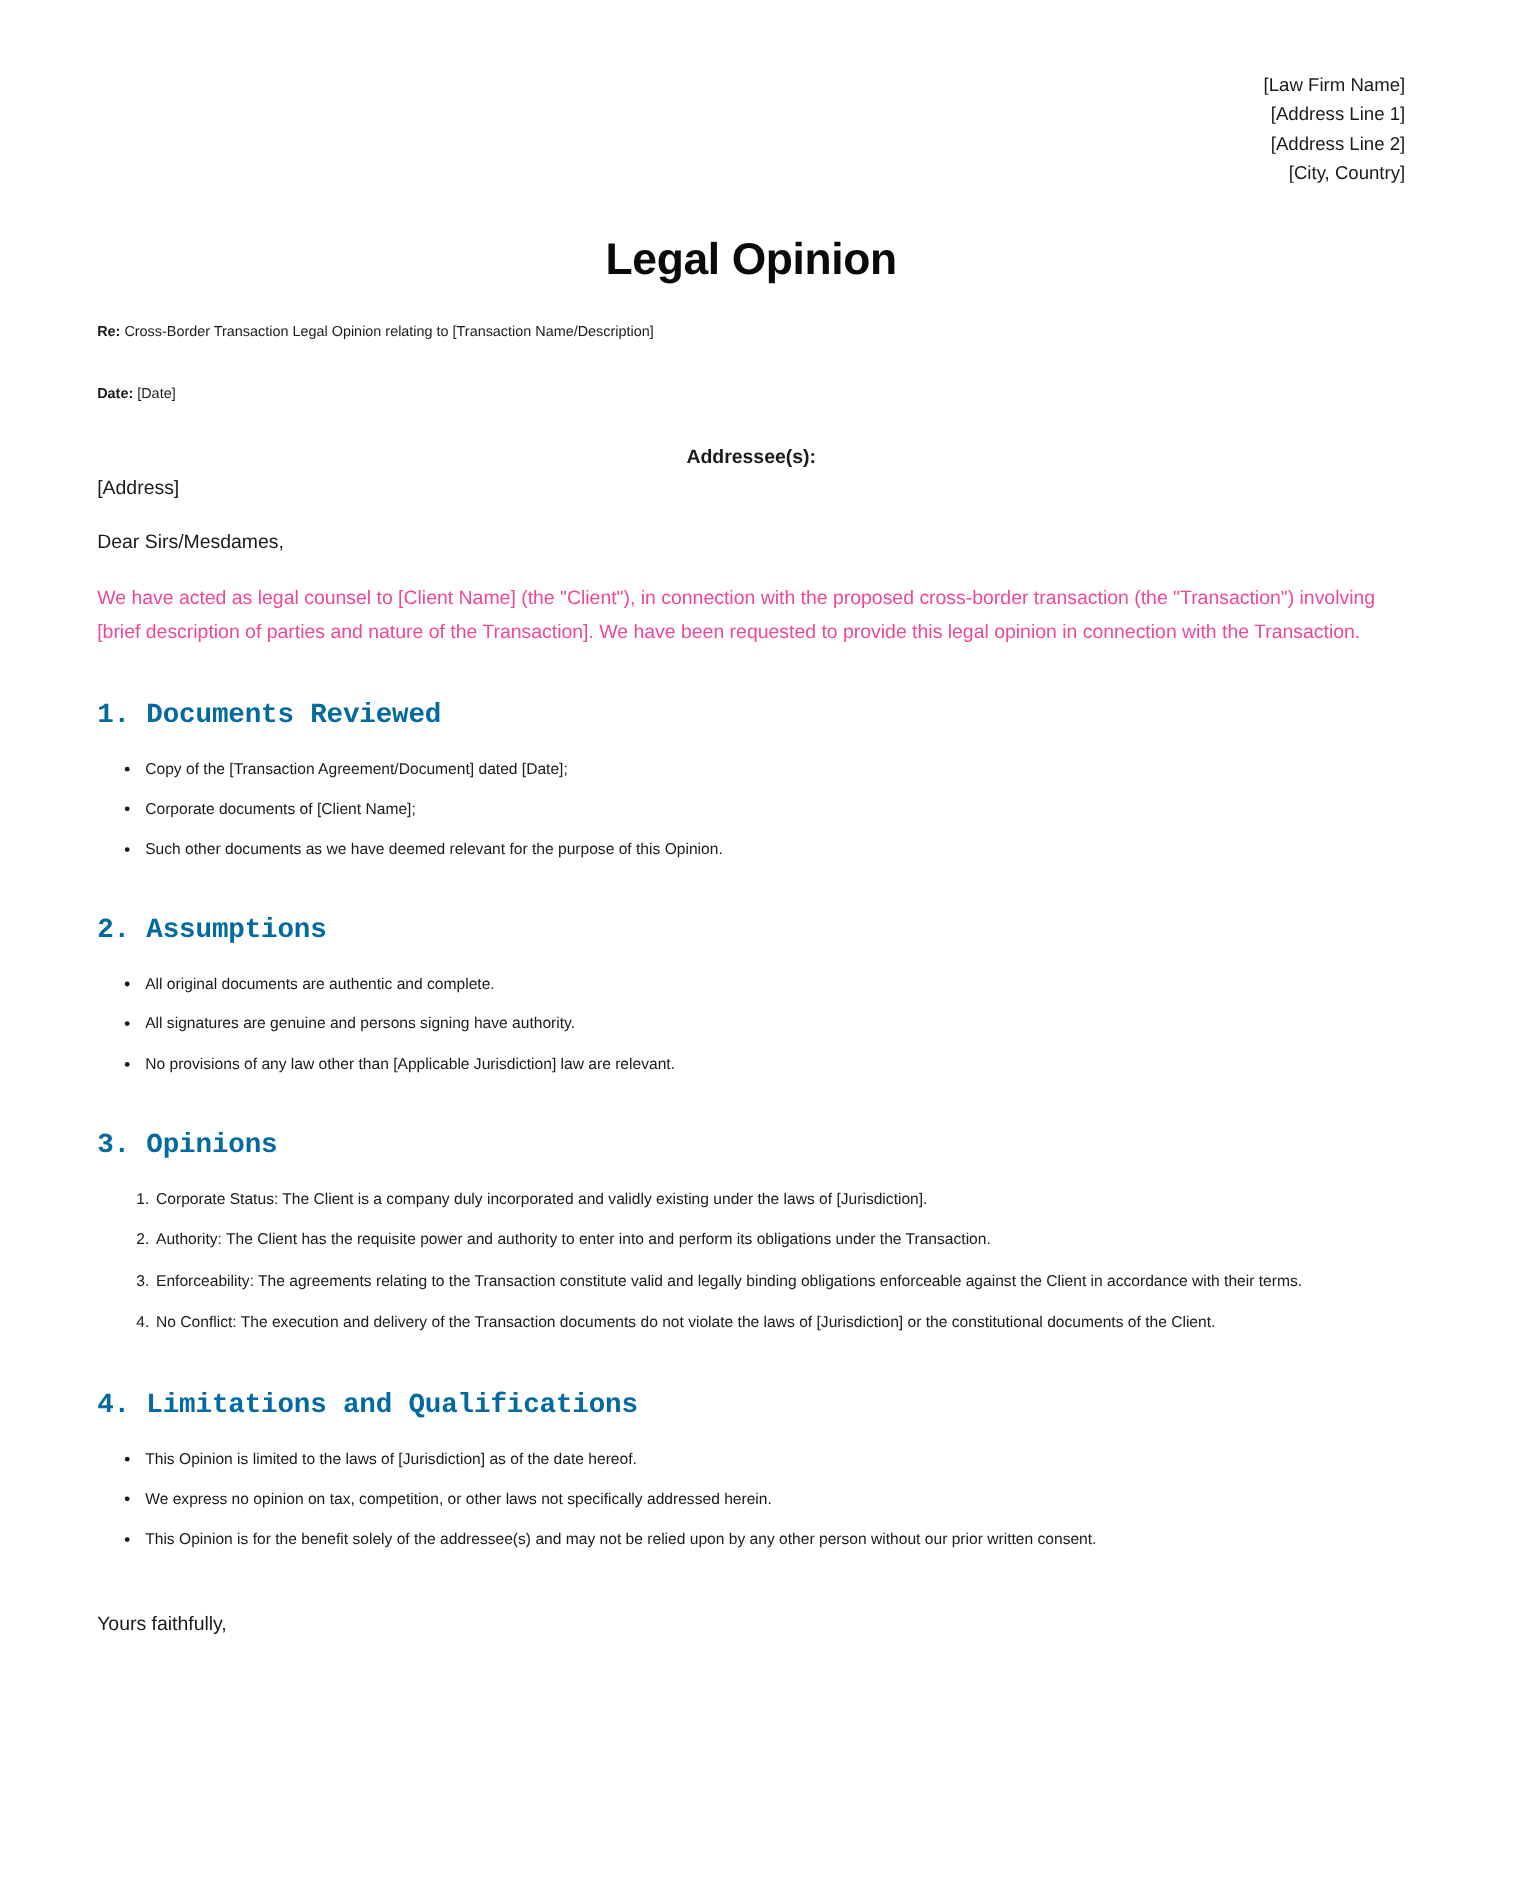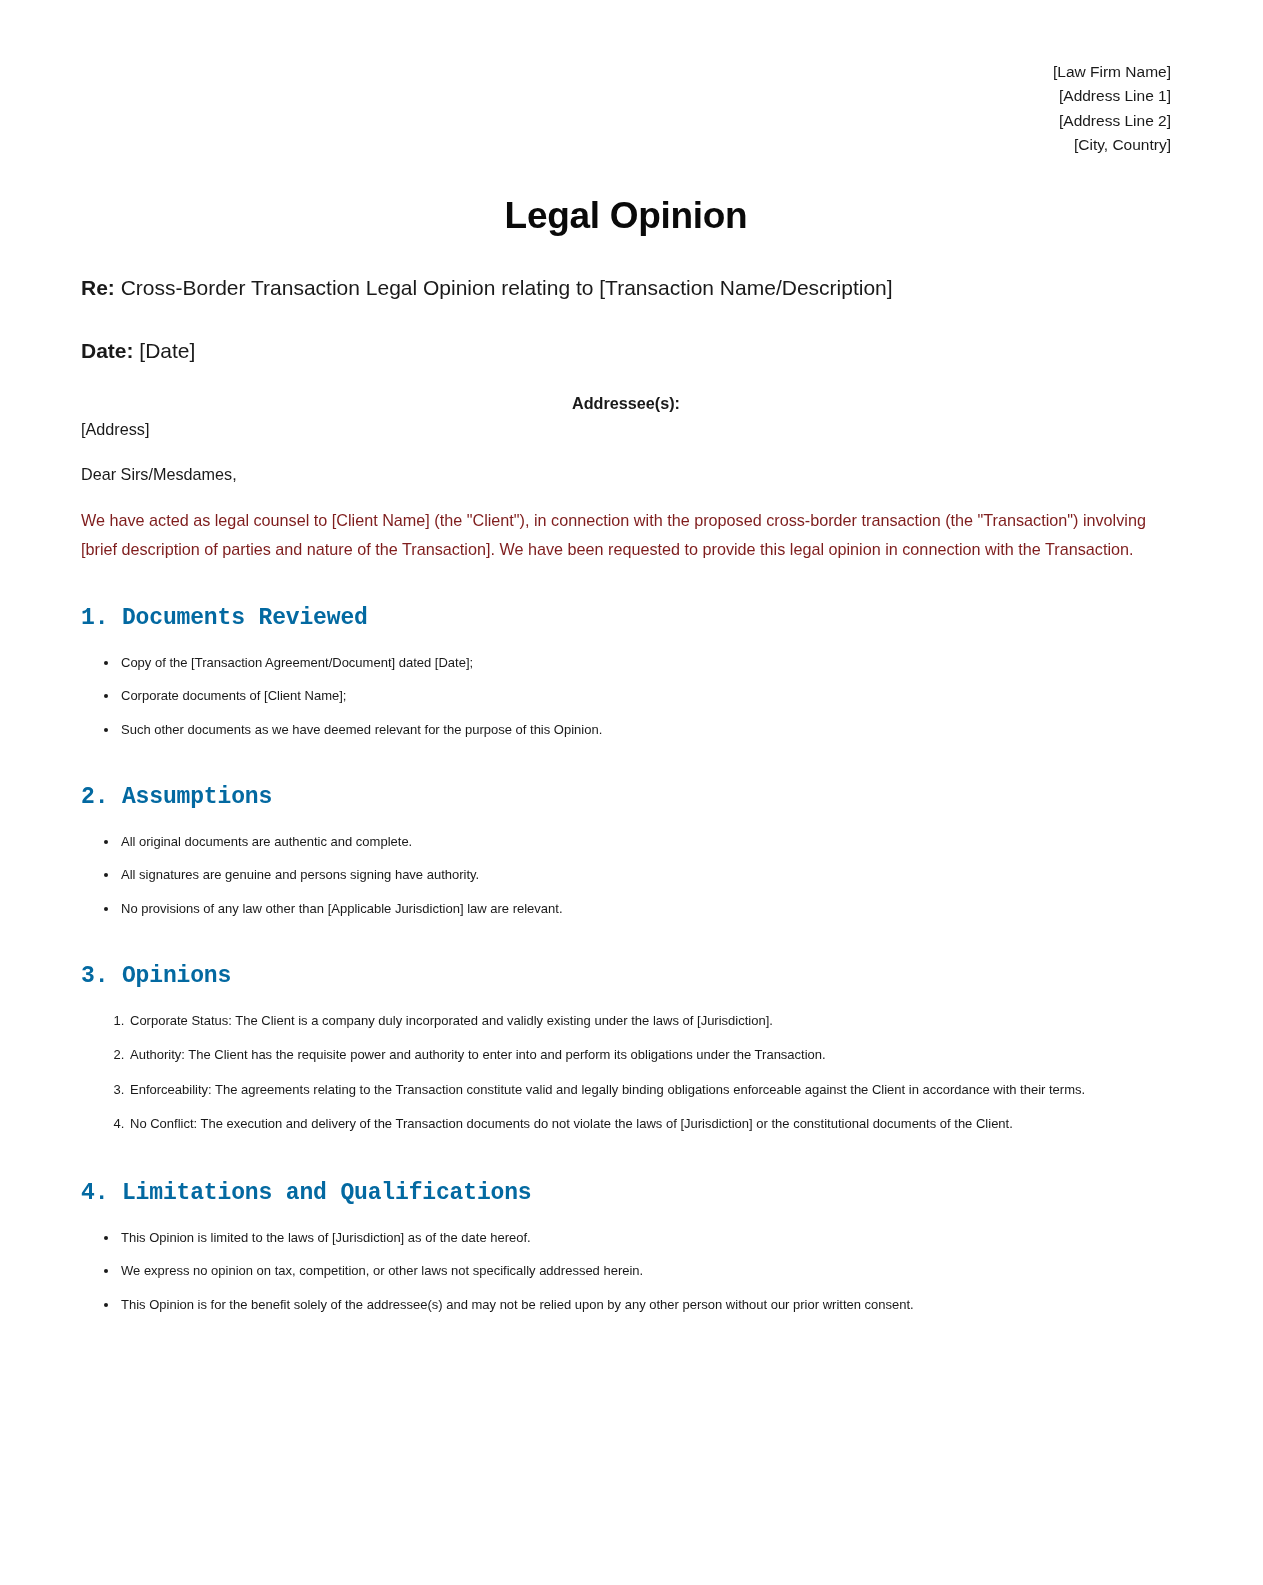--- a/index.html
+++ b/index.html
@@ -43,23 +43,23 @@
     font-size: 37px;
     font-weight: bold;
     letter-spacing: -0.3px;
     line-height: 1.15;
     margin: 37px 0 0 0;
     color: #0a0a0a;
     text-align: center;
   }
   
   .meta-line {
-    font-size: 21px;
+    font-size: 12px;
     line-height: 25px;
-    margin-top: 38px;
+    margin-top: 27px;
     color: #1a1a1a;
   }
   .meta-line b { font-weight: bold; }
   .addressee-block {
     margin-top: 28px;
     font-size: 16.2px;
     line-height: 25.5px;
     color: #1a1a1a;
   }
   .addressee-block .label {
@@ -71,21 +71,21 @@
   .salutation {
     font-size: 16.2px;
     line-height: 25px;
     margin-top: 20px;
     color: #1a1a1a;
   }
   .intro-para {
     font-size: 16.2px;
     line-height: 28.5px;
     margin-top: 19px;
-    color: #7f1d1d;
+    color: #ec4899;
     text-align: left;
   }
   
   h2.section-heading {
     font-size: 23px;
     font-weight: bold;
     line-height: 1.2;
     margin: 42px 0 0 0;
     letter-spacing: -0.15px;
     color: #0369a1;
@@ -169,15 +169,16 @@
           <li><b>No Conflict:</b><span> The execution and delivery of the Transaction documents do not violate the laws of [Jurisdiction] or the constitutional documents of the Client.</span></li>
         </ol>
         <h2 class="section-heading">4. Limitations and Qualifications</h2>
         <ul class="doc-list">
           <li><span>This Opinion is limited to the laws of [Jurisdiction] as of the date hereof.</span></li>
           <li><span>We express no opinion on tax, competition, or other laws not specifically addressed herein.</span></li>
           <li><span>This Opinion is for the benefit solely of the addressee(s) and may not be relied upon by any other person without our prior written consent.</span></li>
         </ul>
       </div>
 
+    <p class="closing">Yours faithfully,</p>
 
   </div>
 </div>
 
 </body></html>

